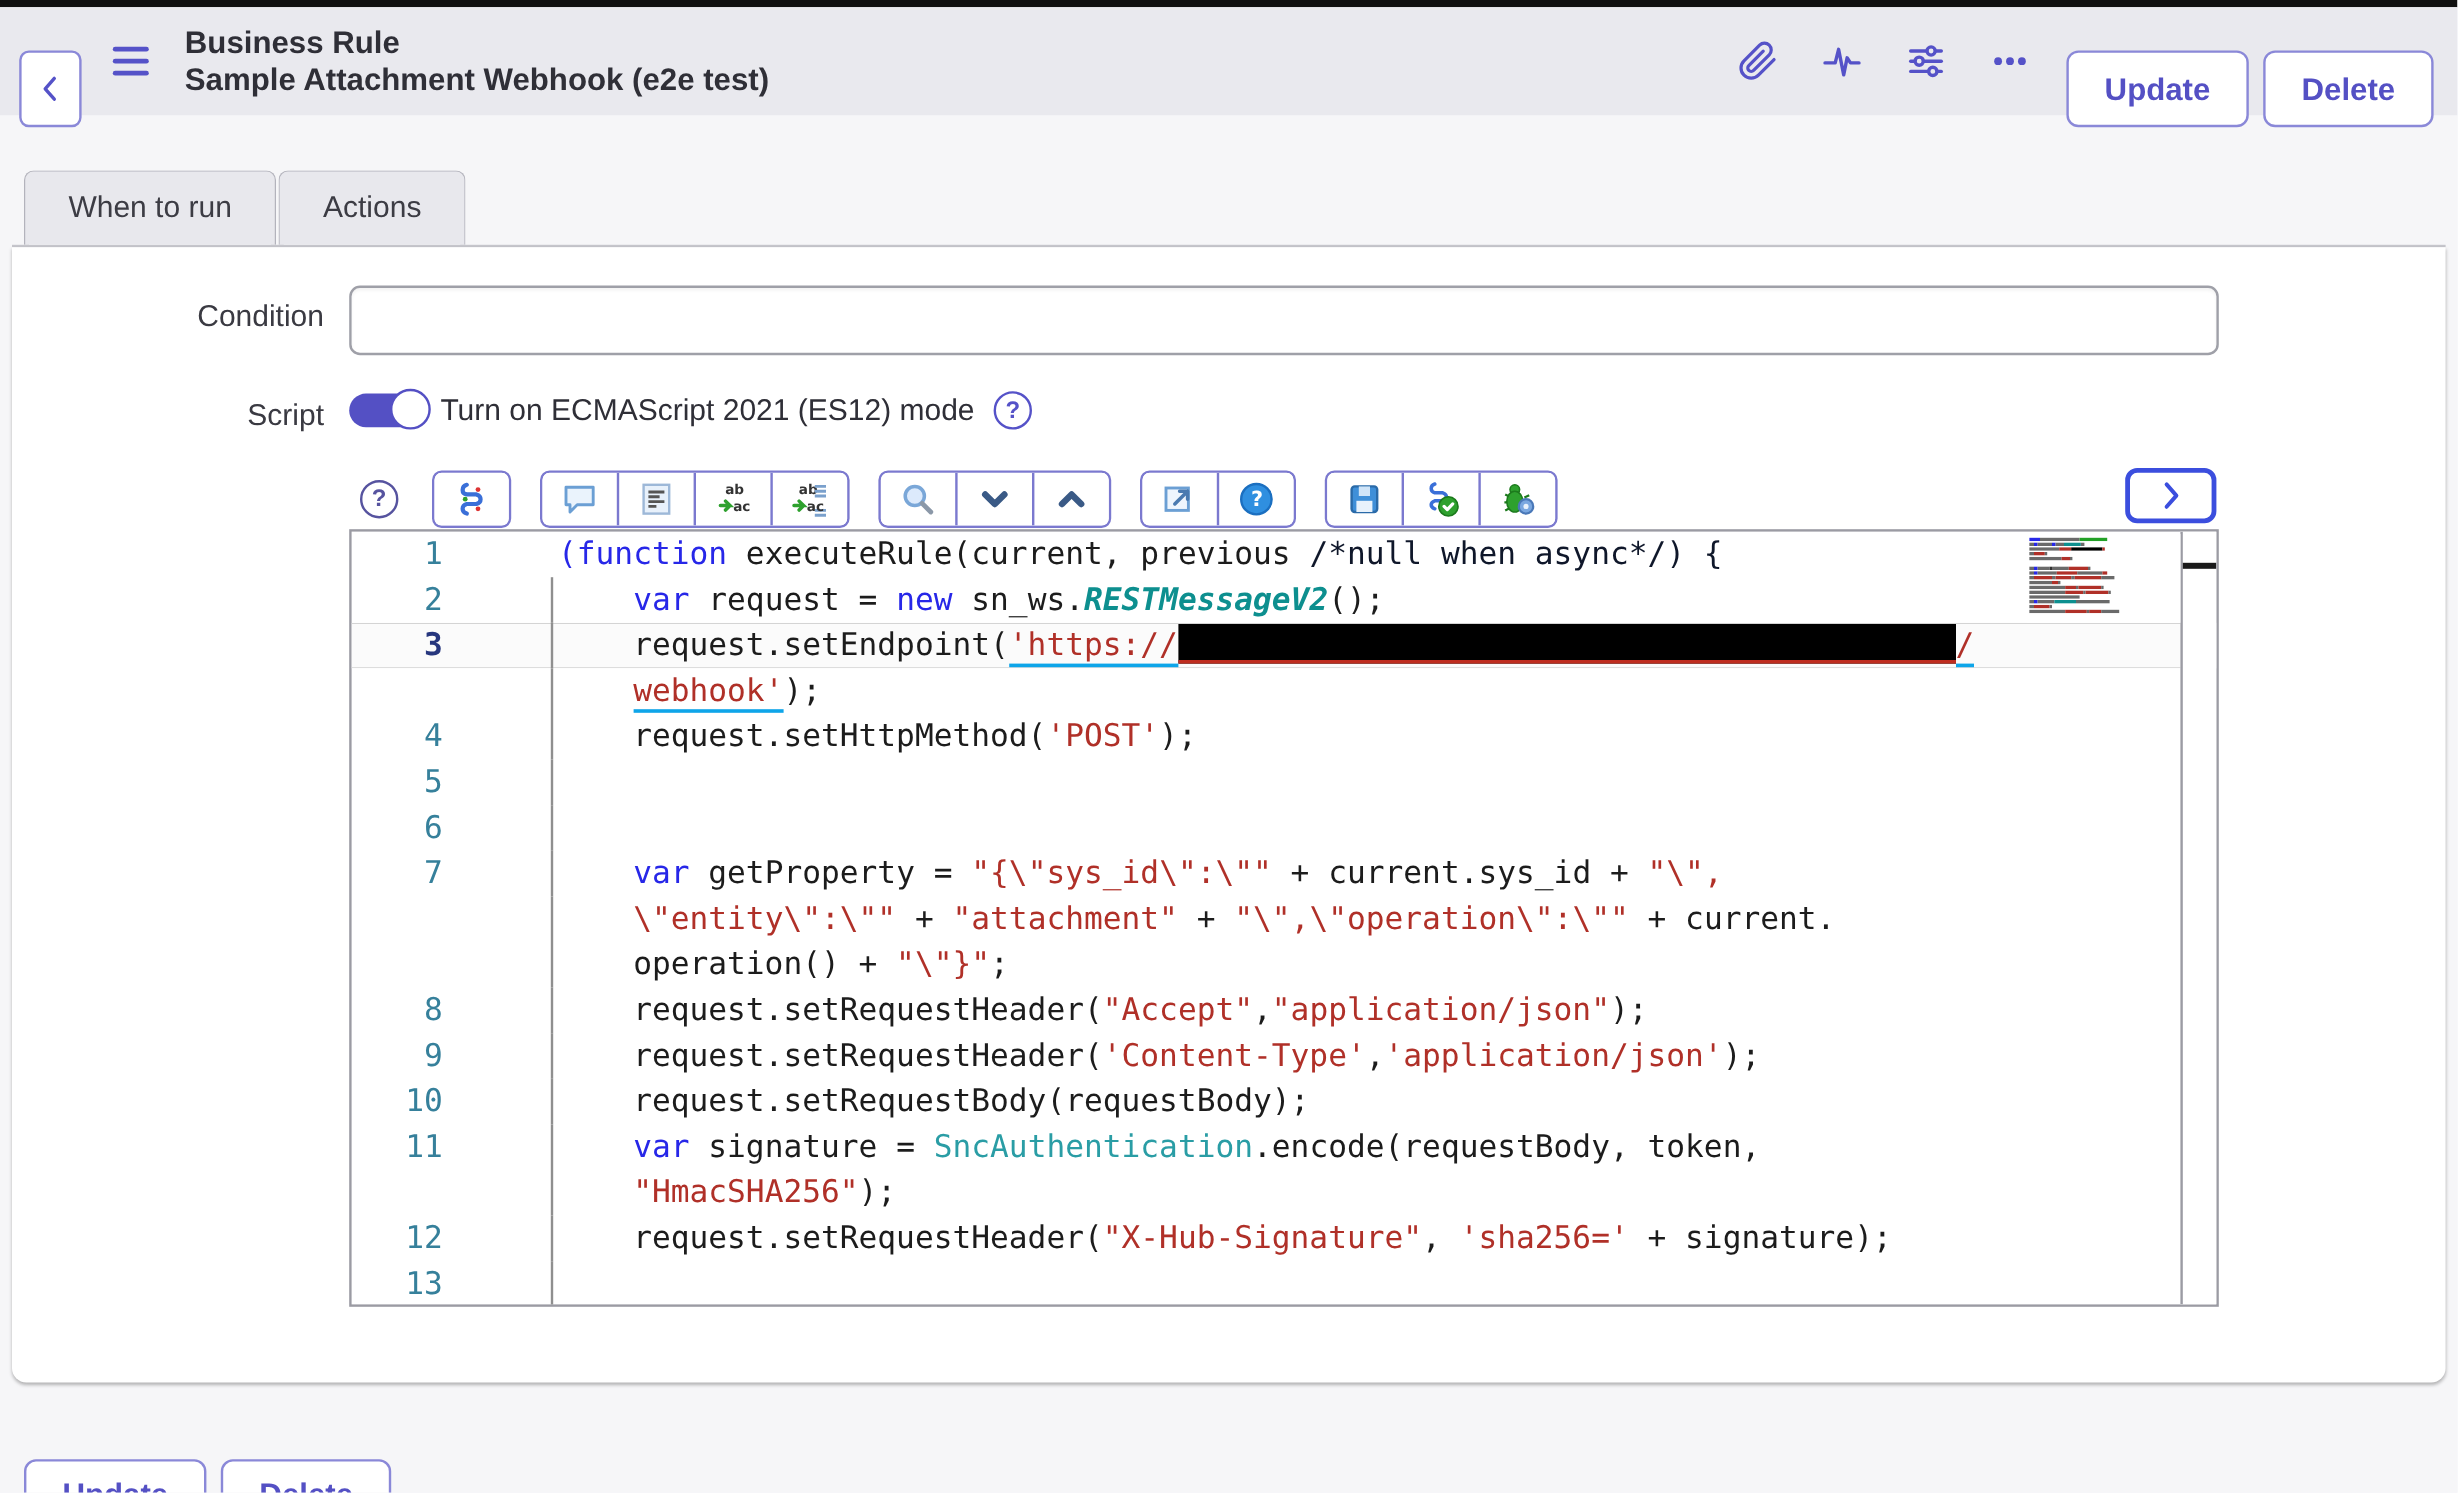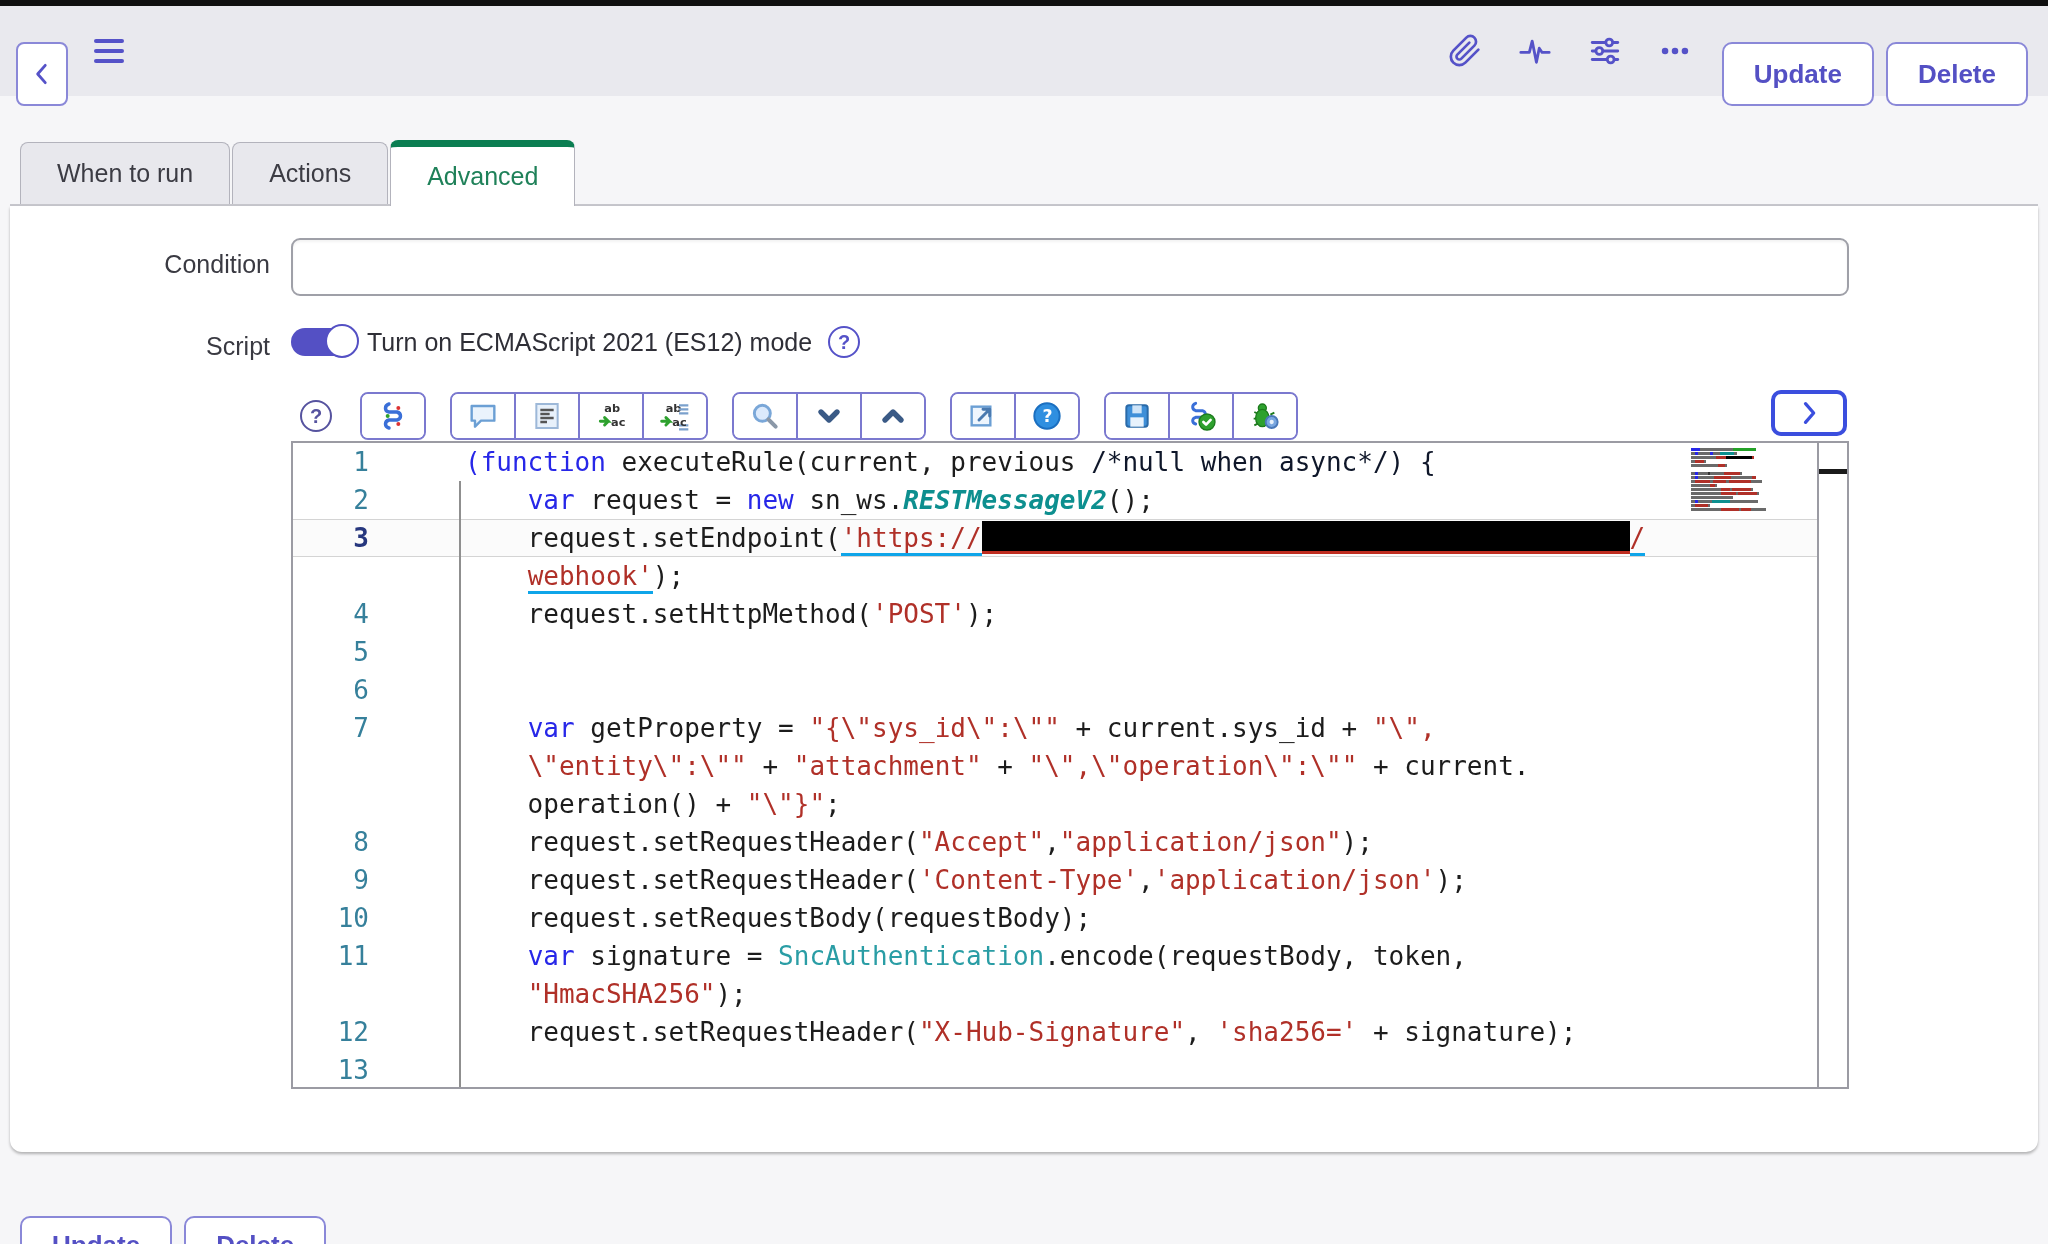--- a/index.html
+++ b/index.html
@@ -89,20 +89,24 @@
     <div id="back-btn" class="hbtn">
       <svg width="26" height="26" viewBox="0 0 24 24">
           <polyline points="15 4 8 12 15 20" fill="none" stroke="#5552c8" stroke-width="2.6" stroke-linecap="round" stroke-linejoin="round"></polyline>
         </svg>
     </div>
     <div id="menu-icon">
         <span></span>
         <span></span>
         <span></span>
       </div>
+    <div id="titles">
+      <div class="t">Business Rule</div>
+      <div class="t">Sample Attachment Webhook (e2e test)</div>
+    </div>
     <div id="hdr-right">
       <span id="hdr-icons" style="display:flex;">
           <div class="hicon">
             <span>
               <svg width="34" height="34" viewBox="0 0 24 24" fill="none" stroke="#5552c8" stroke-width="1.9" stroke-linecap="round" stroke-linejoin="round">
                 <path d="M21.44 11.05l-9.19 9.19a6 6 0 0 1-8.49-8.49l9.19-9.19a4 4 0 0 1 5.66 5.66l-9.2 9.19a2 2 0 0 1-2.83-2.83l8.49-8.48"></path>
               </svg>
             </span>
           </div>
           <div class="hicon">
@@ -135,21 +139,20 @@
           </div>
         </span>
       <button class="hbtn">Update</button>
       <button class="hbtn">Delete</button>
     </div>
   </div>
 
   <div id="tabs">
       <div class="tab">When to run</div>
       <div class="tab">Actions</div>
-      <div class="tab active">Advanced</div>
     </div>
 
   <div id="card"></div>
 
   <div class="fieldlabel" style="left:10px;top:250px;">Condition</div>
   <input id="condition-input" type="text" value="" style="">
 
   <div class="fieldlabel" style="left:10px;top:332px;">Script</div>
   <div id="toggle-row">
     <div id="toggle">

